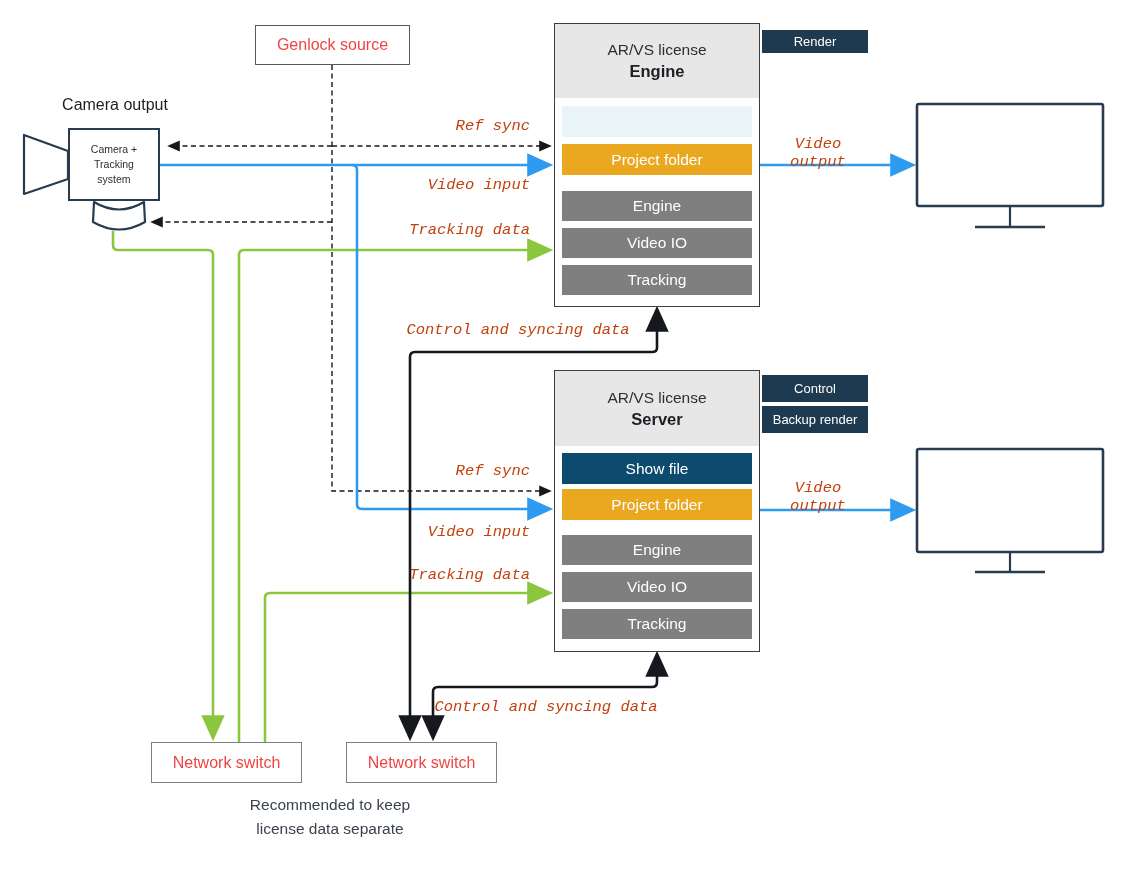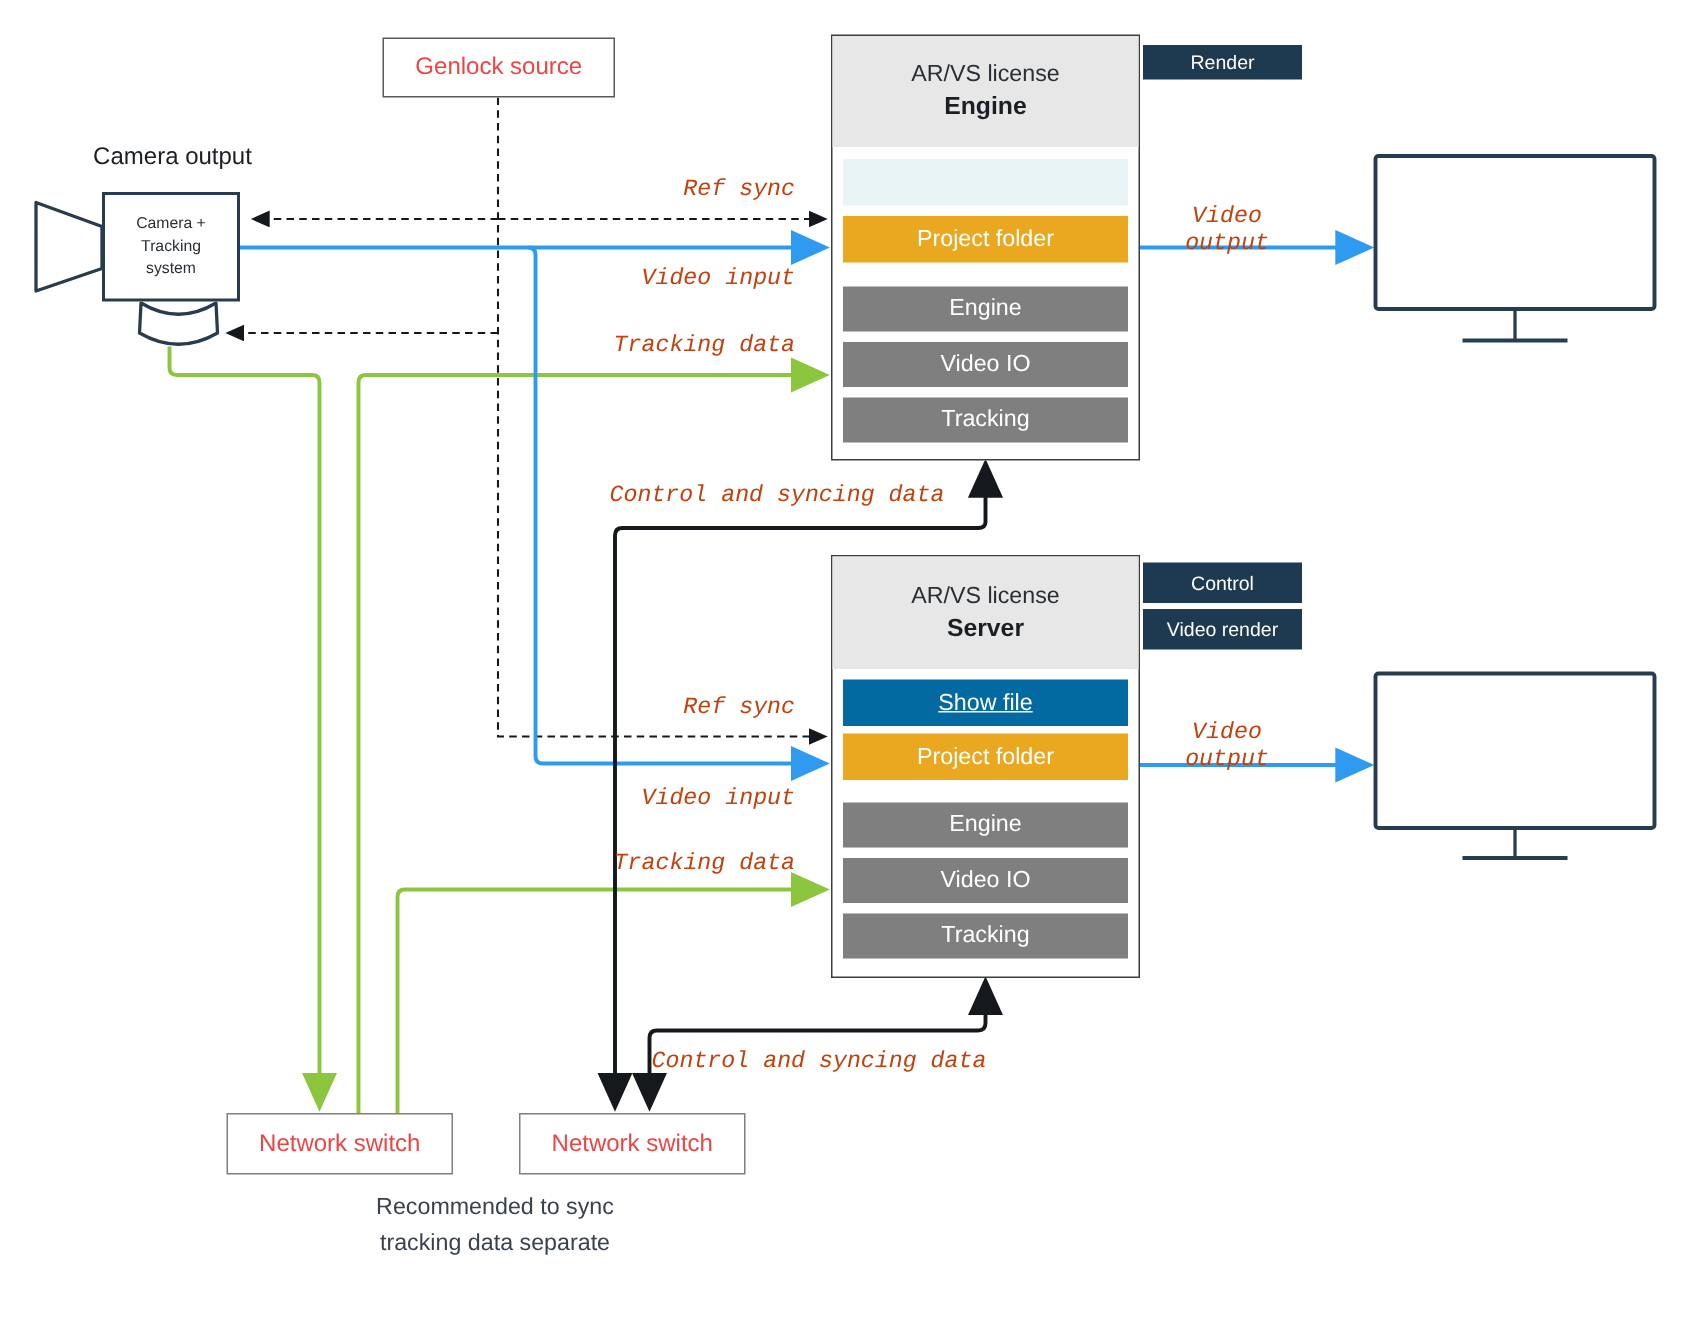--- a/index.html
+++ b/index.html
@@ -28,21 +28,21 @@
     display:flex;flex-direction:column;align-items:center;justify-content:center;gap:3px;
   }
   .lic-title{font-size:15.5px;color:#2a2f35;}
   .lic-role{font-size:16.5px;font-weight:700;color:#1b1f24;}
   .row{
     position:absolute;left:7px;right:7px;display:flex;align-items:center;
     justify-content:center;color:#fff;font-size:15.5px;
   }
   .row-pale{background:#e9f4f6;}
   .row-orange{background:#e9a820;}
-  .row-teal{background:#0369a1;text-decoration:underline;}
+  .row-teal{background:#0c4a6e;}
   .row-gray{background:#7f7f7f;}
   .badge{
     background:#1e3a50;color:#fff;font-size:13px;display:flex;align-items:center;
     justify-content:center;z-index:2;
   }
   .flow-label{font-style:italic;font-size:15.5px;color:#c2410c;z-index:3;font-family:Liberation Mono, monospace;}
   .ta-r{text-align:right;}
   .ta-c{text-align:center;}
   .note{
     font-size:15.5px;line-height:1.55;color:#39424d;text-align:center;z-index:2;
@@ -138,30 +138,30 @@
       <div class="lic-title">AR/VS license</div>
       <div class="lic-role">Server</div>
     </div>
     <div class="row row-teal" style="top:82px;height:31px;">Show file</div>
     <div class="row row-orange" style="top:118px;height:31px;">Project folder</div>
     <div class="row row-gray" style="top:164px;height:30px;">Engine</div>
     <div class="row row-gray" style="top:201px;height:30px;">Video IO</div>
     <div class="row row-gray" style="top:238px;height:30px;">Tracking</div>
   </div>
   <div class="abs badge" style="left:762px;top:375px;width:106px;height:27px;">Control</div>
-  <div class="abs badge" style="left:762px;top:406px;width:106px;height:27px;">Video render</div>
+  <div class="abs badge" style="left:762px;top:406px;width:106px;height:27px;">Backup render</div>
 
   <div class="abs simple-box switch-box" style="left:151px;top:742px;width:151px;height:41px;">
     <span>Network switch</span>
   </div>
   <div class="abs simple-box switch-box" style="left:346px;top:742px;width:151px;height:41px;">
     <span>Network switch</span>
   </div>
 
-  <div class="abs note" style="left:224px;top:793px;width:212px;">Recommended to sync tracking data separate</div>
+  <div class="abs note" style="left:224px;top:793px;width:212px;">Recommended to keep license data separate</div>
 
   <div class="abs flow-label ta-r" style="left:410px;top:117px;width:120px;">Ref sync</div>
   <div class="abs flow-label ta-r" style="left:410px;top:176px;width:120px;">Video input</div>
   <div class="abs flow-label ta-r" style="left:405px;top:221px;width:125px;">Tracking data</div>
   <div class="abs flow-label ta-c" style="left:398px;top:321px;width:240px;">Control and syncing data</div>
 
   <div class="abs flow-label ta-r" style="left:410px;top:462px;width:120px;">Ref sync</div>
   <div class="abs flow-label ta-r" style="left:410px;top:523px;width:120px;">Video input</div>
   <div class="abs flow-label ta-r" style="left:405px;top:566px;width:125px;">Tracking data</div>
   <div class="abs flow-label ta-c" style="left:426px;top:698px;width:240px;">Control and syncing data</div>

